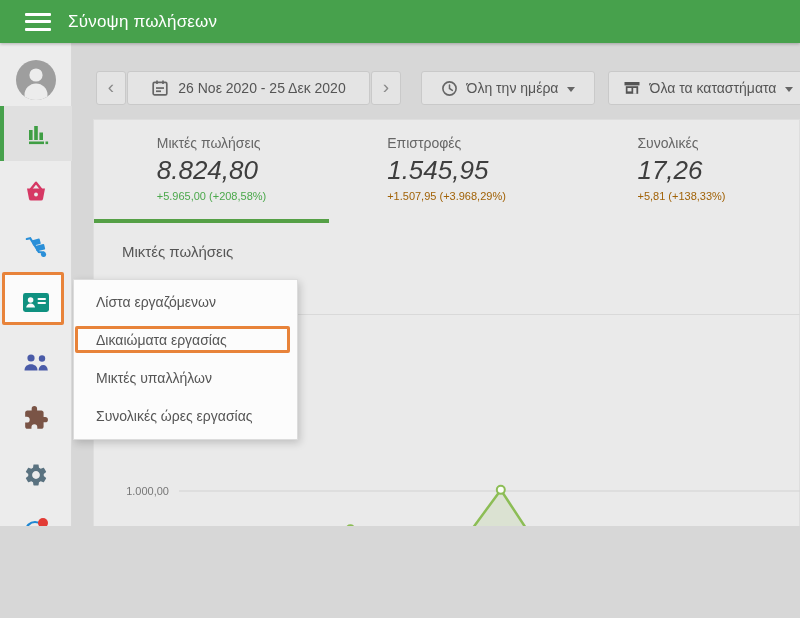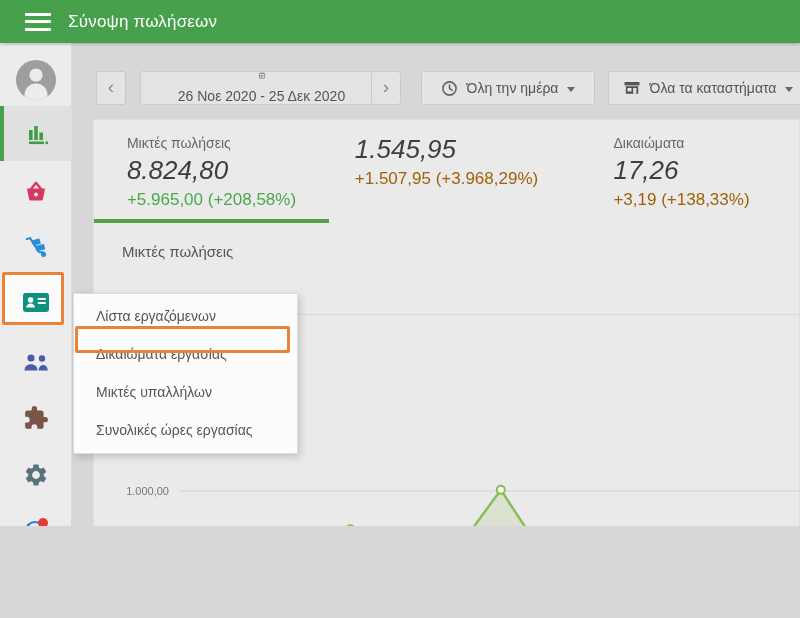--- a/index.html
+++ b/index.html
@@ -34,30 +34,30 @@
   .chev { font-size:19px; color:#8a8a8a; line-height:1; padding-bottom:3px; }
 
   
   .card { position:absolute; left:93px; top:119px; width:707px; height:493px; background:#eaeaea;
           border:1px solid #dedede; border-bottom-color:#cfcfcf; z-index:1; }
   .stats-row { display:flex; width:100%; height:103px; }
   .stat-tab { flex:1; position:relative; cursor:pointer; display:flex; }
   .stat-inner { margin:15px auto 0 auto; text-align:left; }
   .stat-label { font-size:14px; color:#666; margin-bottom:5px; }
   .stat-value { font-size:26px; color:#3e3e3e; line-height:1.15;font-style:italic; }
-  .stat-delta { font-size:17px; margin-top:4px; }
+  .stat-delta { font-size:11px; margin-top:4px; }
   .stat-delta.up { color:#4ba84b; }
   .stat-delta.down { color:#a16207; }
   .tab-underline { position:absolute; left:0; right:0; bottom:0; height:4px; background:#55a046; }
 
   .section-title { position:absolute; left:122px; top:243px; font-size:15px; color:#555; z-index:2; }
   .divider { position:absolute; left:298px; top:314px; width:502px; height:1px; background:#d9d9d9; z-index:2; }
 
   
-  .menu { position:absolute; left:73px; top:293px; width:225px; background:#fcfcfc;
+  .menu { position:absolute; left:73px; top:279px; width:225px; background:#fcfcfc;
           border:1px solid #dcdcdc; box-shadow:2px 3px 8px rgba(0,0,0,.18); z-index:8; padding:3px 0 4px 0; }
   .menu-item { height:38px; line-height:38px; padding-left:22px; font-size:14px; color:#555; cursor:pointer; }
   .menu-highlight { position:absolute; left:75px; top:326px; width:215px; height:27px;
                     border:3px solid #e8833a; border-radius:2px; z-index:9; }
 
   
   #chart-wrap { position:absolute; left:93px; top:455px; width:707px; height:155px; z-index:2; }
   #chart-svg text { font-family:"Liberation Sans", sans-serif; }
 
   .icon { display:block; }
@@ -163,21 +163,21 @@
         <circle cx="13" cy="15" r="9" fill="none" stroke="#1f87d2" stroke-width="2.2"></circle>
         <text x="13" y="19.5" text-anchor="middle" font-size="12" font-weight="bold" fill="#1f87d2">?</text>
         <circle cx="21" cy="7" r="5" fill="#e23b35"></circle>
       </svg>
     </div>
   </div>
 
   <div class="tbtn" style="left:96px; width:30px;">
     <span class="chev">‹</span>
   </div>
-  <div class="tbtn" style="left:140px; width:243px;flex-direction:column;">
+  <div class="tbtn" style="left:127px; width:243px;">
     <svg class="icon" width="18" height="18" viewBox="0 0 18 18">
       <rect x="2.2" y="3.4" width="13.6" height="12.4" rx="1.4" fill="none" stroke="#666" stroke-width="1.7"></rect>
       <line x1="6" y1="1.6" x2="6" y2="5" stroke="#666" stroke-width="1.7"></line>
       <line x1="12" y1="1.6" x2="12" y2="5" stroke="#666" stroke-width="1.7"></line>
       <rect x="5" y="8.2" width="8" height="1.7" fill="#666"></rect>
       <rect x="5" y="11.4" width="5" height="1.7" fill="#666"></rect>
     </svg>
     <span>26 Νοε 2020 - 25 Δεκ 2020</span>
   </div>
   <div class="tbtn" style="left:371px; width:30px;">
@@ -209,29 +209,30 @@
       <div class="stat-tab">
         <div class="stat-inner">
           <div class="stat-label">Μικτές πωλήσεις</div>
           <div class="stat-value">8.824,80</div>
           <div class="stat-delta up">+5.965,00 (+208,58%)</div>
         </div>
         <div class="tab-underline"></div>
       </div>
       <div class="stat-tab">
         <div class="stat-inner">
+          <div class="stat-label">Επιστροφές</div>
           <div class="stat-value">1.545,95</div>
           <div class="stat-delta down">+1.507,95 (+3.968,29%)</div>
         </div>
       </div>
       <div class="stat-tab">
         <div class="stat-inner">
-          <div class="stat-label">Δικαιώματα</div>
+          <div class="stat-label">Συνολικές</div>
           <div class="stat-value">17,26</div>
-          <div class="stat-delta down">+3,19 (+138,33%)</div>
+          <div class="stat-delta down">+5,81 (+138,33%)</div>
         </div>
       </div>
     </div>
   </div>
 
   <div class="section-title">Μικτές πωλήσεις</div>
   <div class="divider"></div>
 
   <div id="chart-wrap">
     <svg id="chart-svg" width="707" height="155" viewBox="0 0 707 155">

